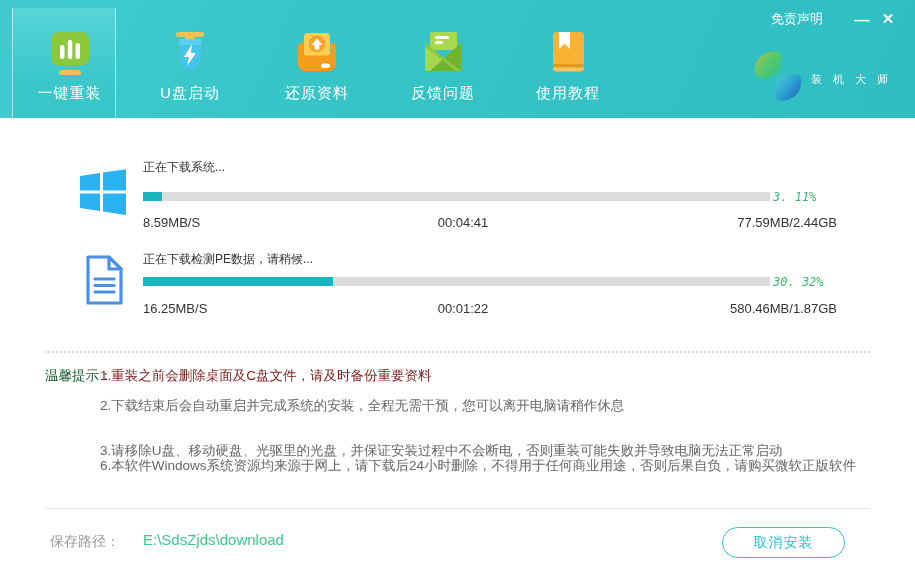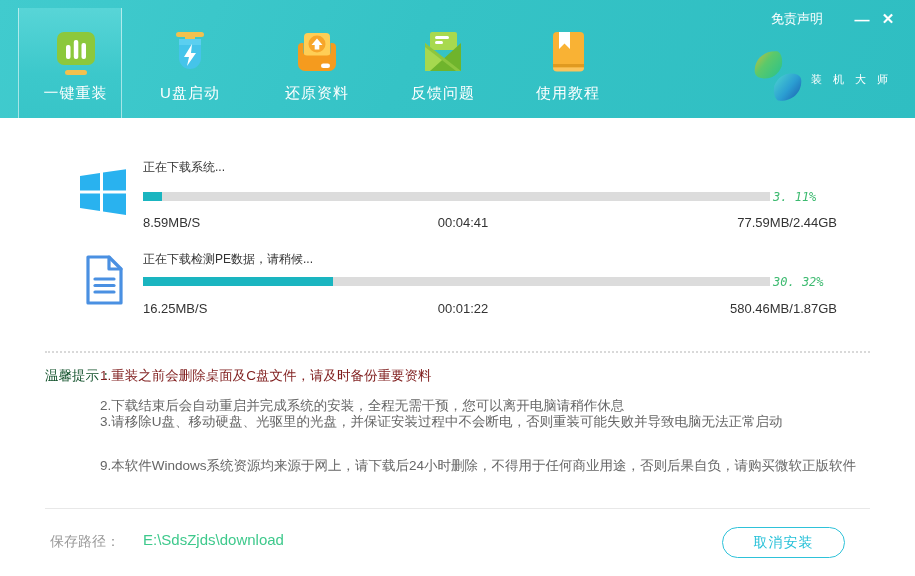--- a/index.html
+++ b/index.html
@@ -61,21 +61,21 @@
   
   .dash-divider {
     position:absolute; left:45px; top:351px; width:825px; height:0;
     border-top:2px dotted #d9d9d9;
   }
   .tips-label { position:absolute; left:45px; top:367px; font-size:13.5px; color:#14532d; }
   .tip { position:absolute; left:100px; font-size:13.5px; color:#666; white-space:nowrap; }
   .tip.link { color:#7f1d1d; }
   .tip.t1 { top:367px; }
   .tip.t2 { top:397px; }
-  .tip.t3 { top:413px; }
+  .tip.t3 { top:442px; }
   .tip.t4 { top:457px; }
 
   
   .footer-divider { position:absolute; left:45px; top:508px; width:825px; height:1px; background:#e8e8e8; }
   .path-label { position:absolute; left:50px; top:533px; font-size:14px; color:#999; }
   .path-value { position:absolute; left:143px; top:531px; font-size:15px; color:#3ec98c; cursor:pointer; }
   .cancel-btn {
     position:absolute; left:722px; top:527px; width:123px; height:31px;
     border:1px solid #2ec2d9; border-radius:17px; background:#fff;
     color:#25c0d8; font-size:14px; text-align:center; line-height:29px;
@@ -83,21 +83,21 @@
     font-family:"Liberation Sans", sans-serif;
   }
 </style>
 </head>
 <body>
 
 <div class="window">
 
   <div class="header">
 
-    <div class="tab active" style="left:18px;padding-left:11px;">
+    <div class="tab active" style="left:12px;padding-left:11px;">
       <div class="icon-wrap">
         <svg width="44" height="48" viewBox="0 0 44 48">
           <rect x="3" y="2" width="38" height="33" rx="7" fill="#8cc83c"></rect>
           <rect x="12" y="15" width="4.5" height="14" rx="2" fill="#fff"></rect>
           <rect x="19.8" y="10" width="4.5" height="19" rx="2" fill="#fff"></rect>
           <rect x="27.5" y="13" width="4.5" height="16" rx="2" fill="#fff"></rect>
           <rect x="11" y="40" width="22" height="5" rx="2.5" fill="#f2c14e"></rect>
         </svg>
       </div>
       <div class="tab-label">一键重装</div>
@@ -219,20 +219,20 @@
   <div class="pct" style="top:275px;">30. 32%</div>
   <div class="stat speed" style="top:301px;">16.25MB/S</div>
   <div class="stat time" style="top:301px;">00:01:22</div>
   <div class="stat size" style="top:301px;">580.46MB/1.87GB</div>
 
   <div class="dash-divider"></div>
   <div class="tips-label">温馨提示：</div>
   <div class="tip link t1">1.重装之前会删除桌面及C盘文件，请及时备份重要资料</div>
   <div class="tip t2">2.下载结束后会自动重启并完成系统的安装，全程无需干预，您可以离开电脑请稍作休息</div>
   <div class="tip t3">3.请移除U盘、移动硬盘、光驱里的光盘，并保证安装过程中不会断电，否则重装可能失败并导致电脑无法正常启动</div>
-  <div class="tip t4">9.本软件Windows系统资源均来源于网上，请下载后24小时删除，不得用于任何商业用途，否则后果自负，请购买微软正版软件</div>
+  <div class="tip t4">6.本软件Windows系统资源均来源于网上，请下载后24小时删除，不得用于任何商业用途，否则后果自负，请购买微软正版软件</div>
 
   <div class="footer-divider"></div>
   <div class="path-label">保存路径：</div>
   <div class="path-value">E:\SdsZjds\download</div>
   <button class="cancel-btn">取消安装</button>
 
 </div>
 
 </body></html>

